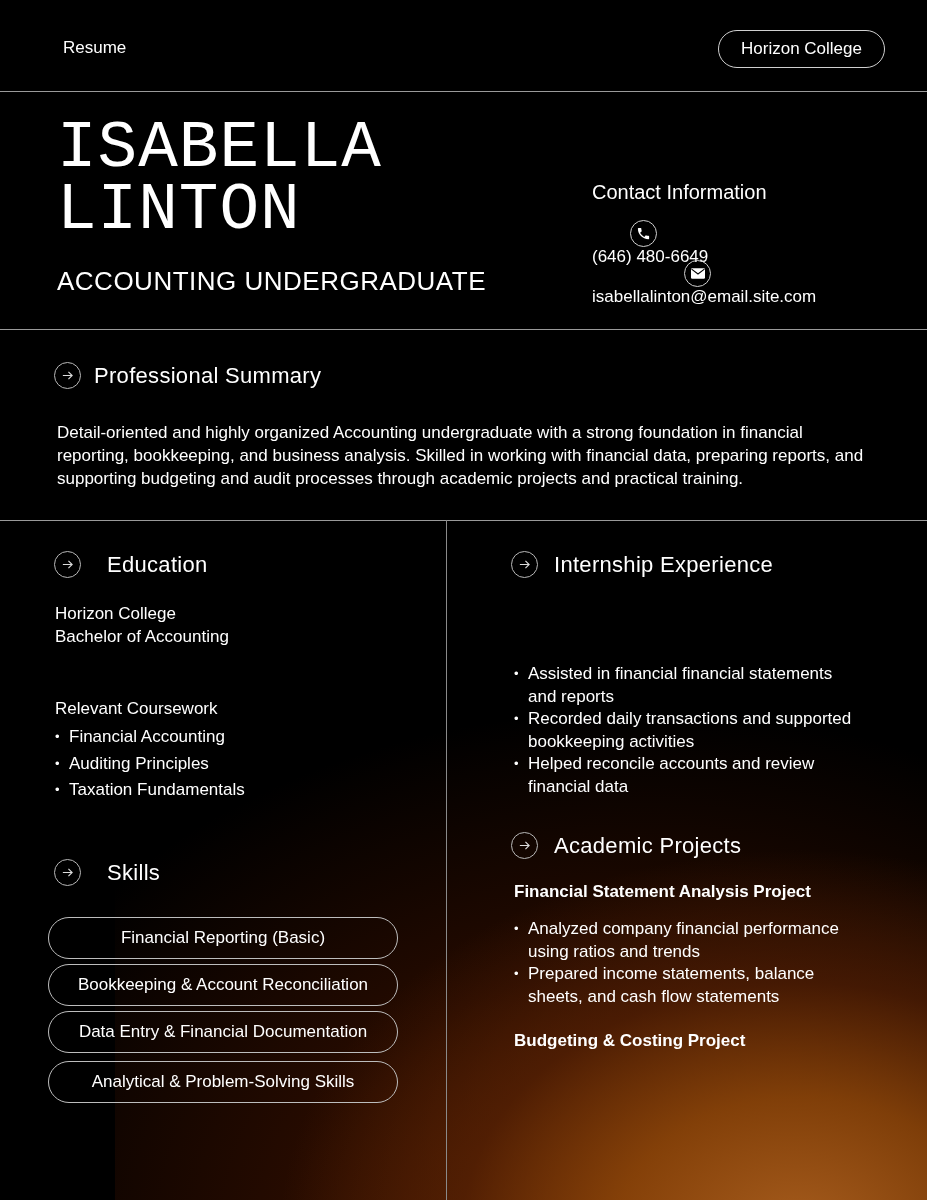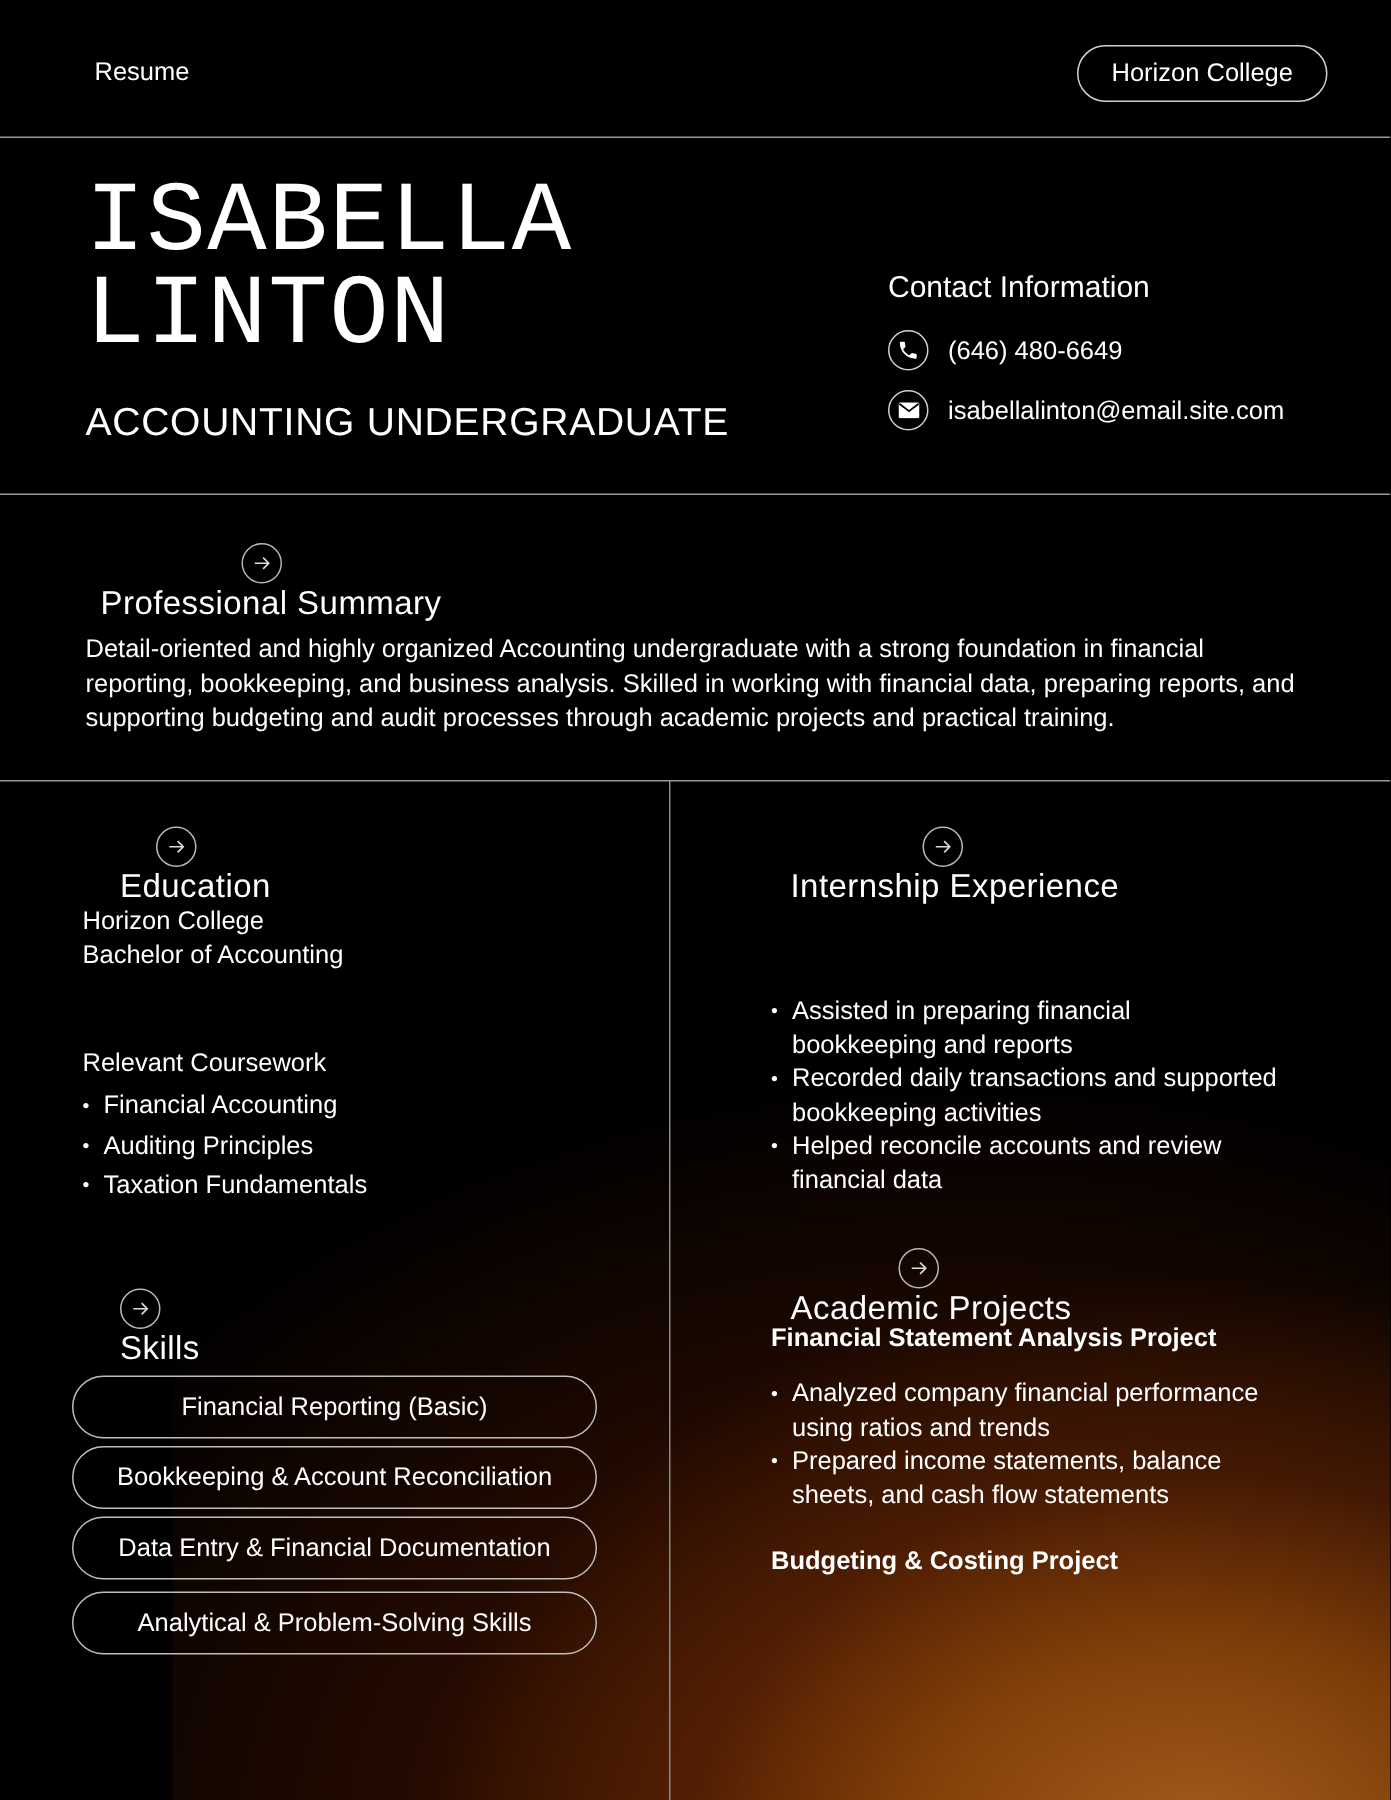--- a/index.html
+++ b/index.html
@@ -28,27 +28,27 @@
   .top-pill {
     position: absolute; left: 718px; top: 30px; width: 167px; height: 38px;
     border: 1px solid #d0d0d0; border-radius: 19px;
     display: flex; align-items: center; justify-content: center; font-size: 17px;
   }
 
   .name { position: absolute; left: 57px; top: 118px; font-size: 66px; line-height: 62px; letter-spacing: 1px; font-weight: normal; font-family: Liberation Mono, monospace; }
   .role { position: absolute; left: 57px; top: 266px; font-size: 26px; letter-spacing: 0.5px; }
 
   .contact-title { position: absolute; left: 592px; top: 181px; font-size: 20px; }
-  .contact-row { position: absolute; left: 592px; display: flex; align-items: center; font-size: 17px; }
+  .contact-row { position: absolute; left: 592px; display: flex; align-items: center; font-size: 17px; flex-direction: column; }
   .contact-row .ic {
     width: 27px; height: 27px; border: 1px solid #d0d0d0; border-radius: 50%;
     display: flex; align-items: center; justify-content: center; margin-right: 13px;
   }
 
-  .sec-head { position: absolute; display: flex; align-items: center; flex-direction: column; }
+  .sec-head { position: absolute; display: flex; align-items: center; }
   .arrow-ic {
     width: 27px; height: 27px; border: 1px solid #b8b8b8; border-radius: 50%;
     display: flex; align-items: center; justify-content: center;
   }
   .sec-title { font-size: 22px; letter-spacing: 0.3px; }
 
   .summary { position: absolute; left: 57px; top: 421px; width: 820px; font-size: 17px; line-height: 23px; }
 
   .text-block { position: absolute; font-size: 17px; line-height: 22.5px; }
   .bullets { list-style: none; }
@@ -148,21 +148,21 @@
   <div class="sec-head" style="left:511px; top:551px;">
     <span class="arrow-ic">
       <svg width="13" height="13" viewBox="0 0 14 14">
           <path d="M2 7h10M8 3l4 4-4 4" stroke="#ddd" stroke-width="1.2" fill="none"></path>
         </svg>
     </span>
     <span class="sec-title" style="margin-left:16px;">Internship Experience</span>
   </div>
   <div class="text-block" style="left:514px; top:663px; width:340px;">
     <ul class="bullets">
-      <li>Assisted in preparing financial bookkeeping and reports</li>
+      <li>Assisted in financial financial statements and reports</li>
       <li>Recorded daily transactions and supported bookkeeping activities</li>
       <li>Helped reconcile accounts and review financial data</li>
     </ul>
   </div>
 
   <div class="sec-head" style="left:511px; top:832px;">
     <span class="arrow-ic">
       <svg width="13" height="13" viewBox="0 0 14 14">
           <path d="M2 7h10M8 3l4 4-4 4" stroke="#ddd" stroke-width="1.2" fill="none"></path>
         </svg>

